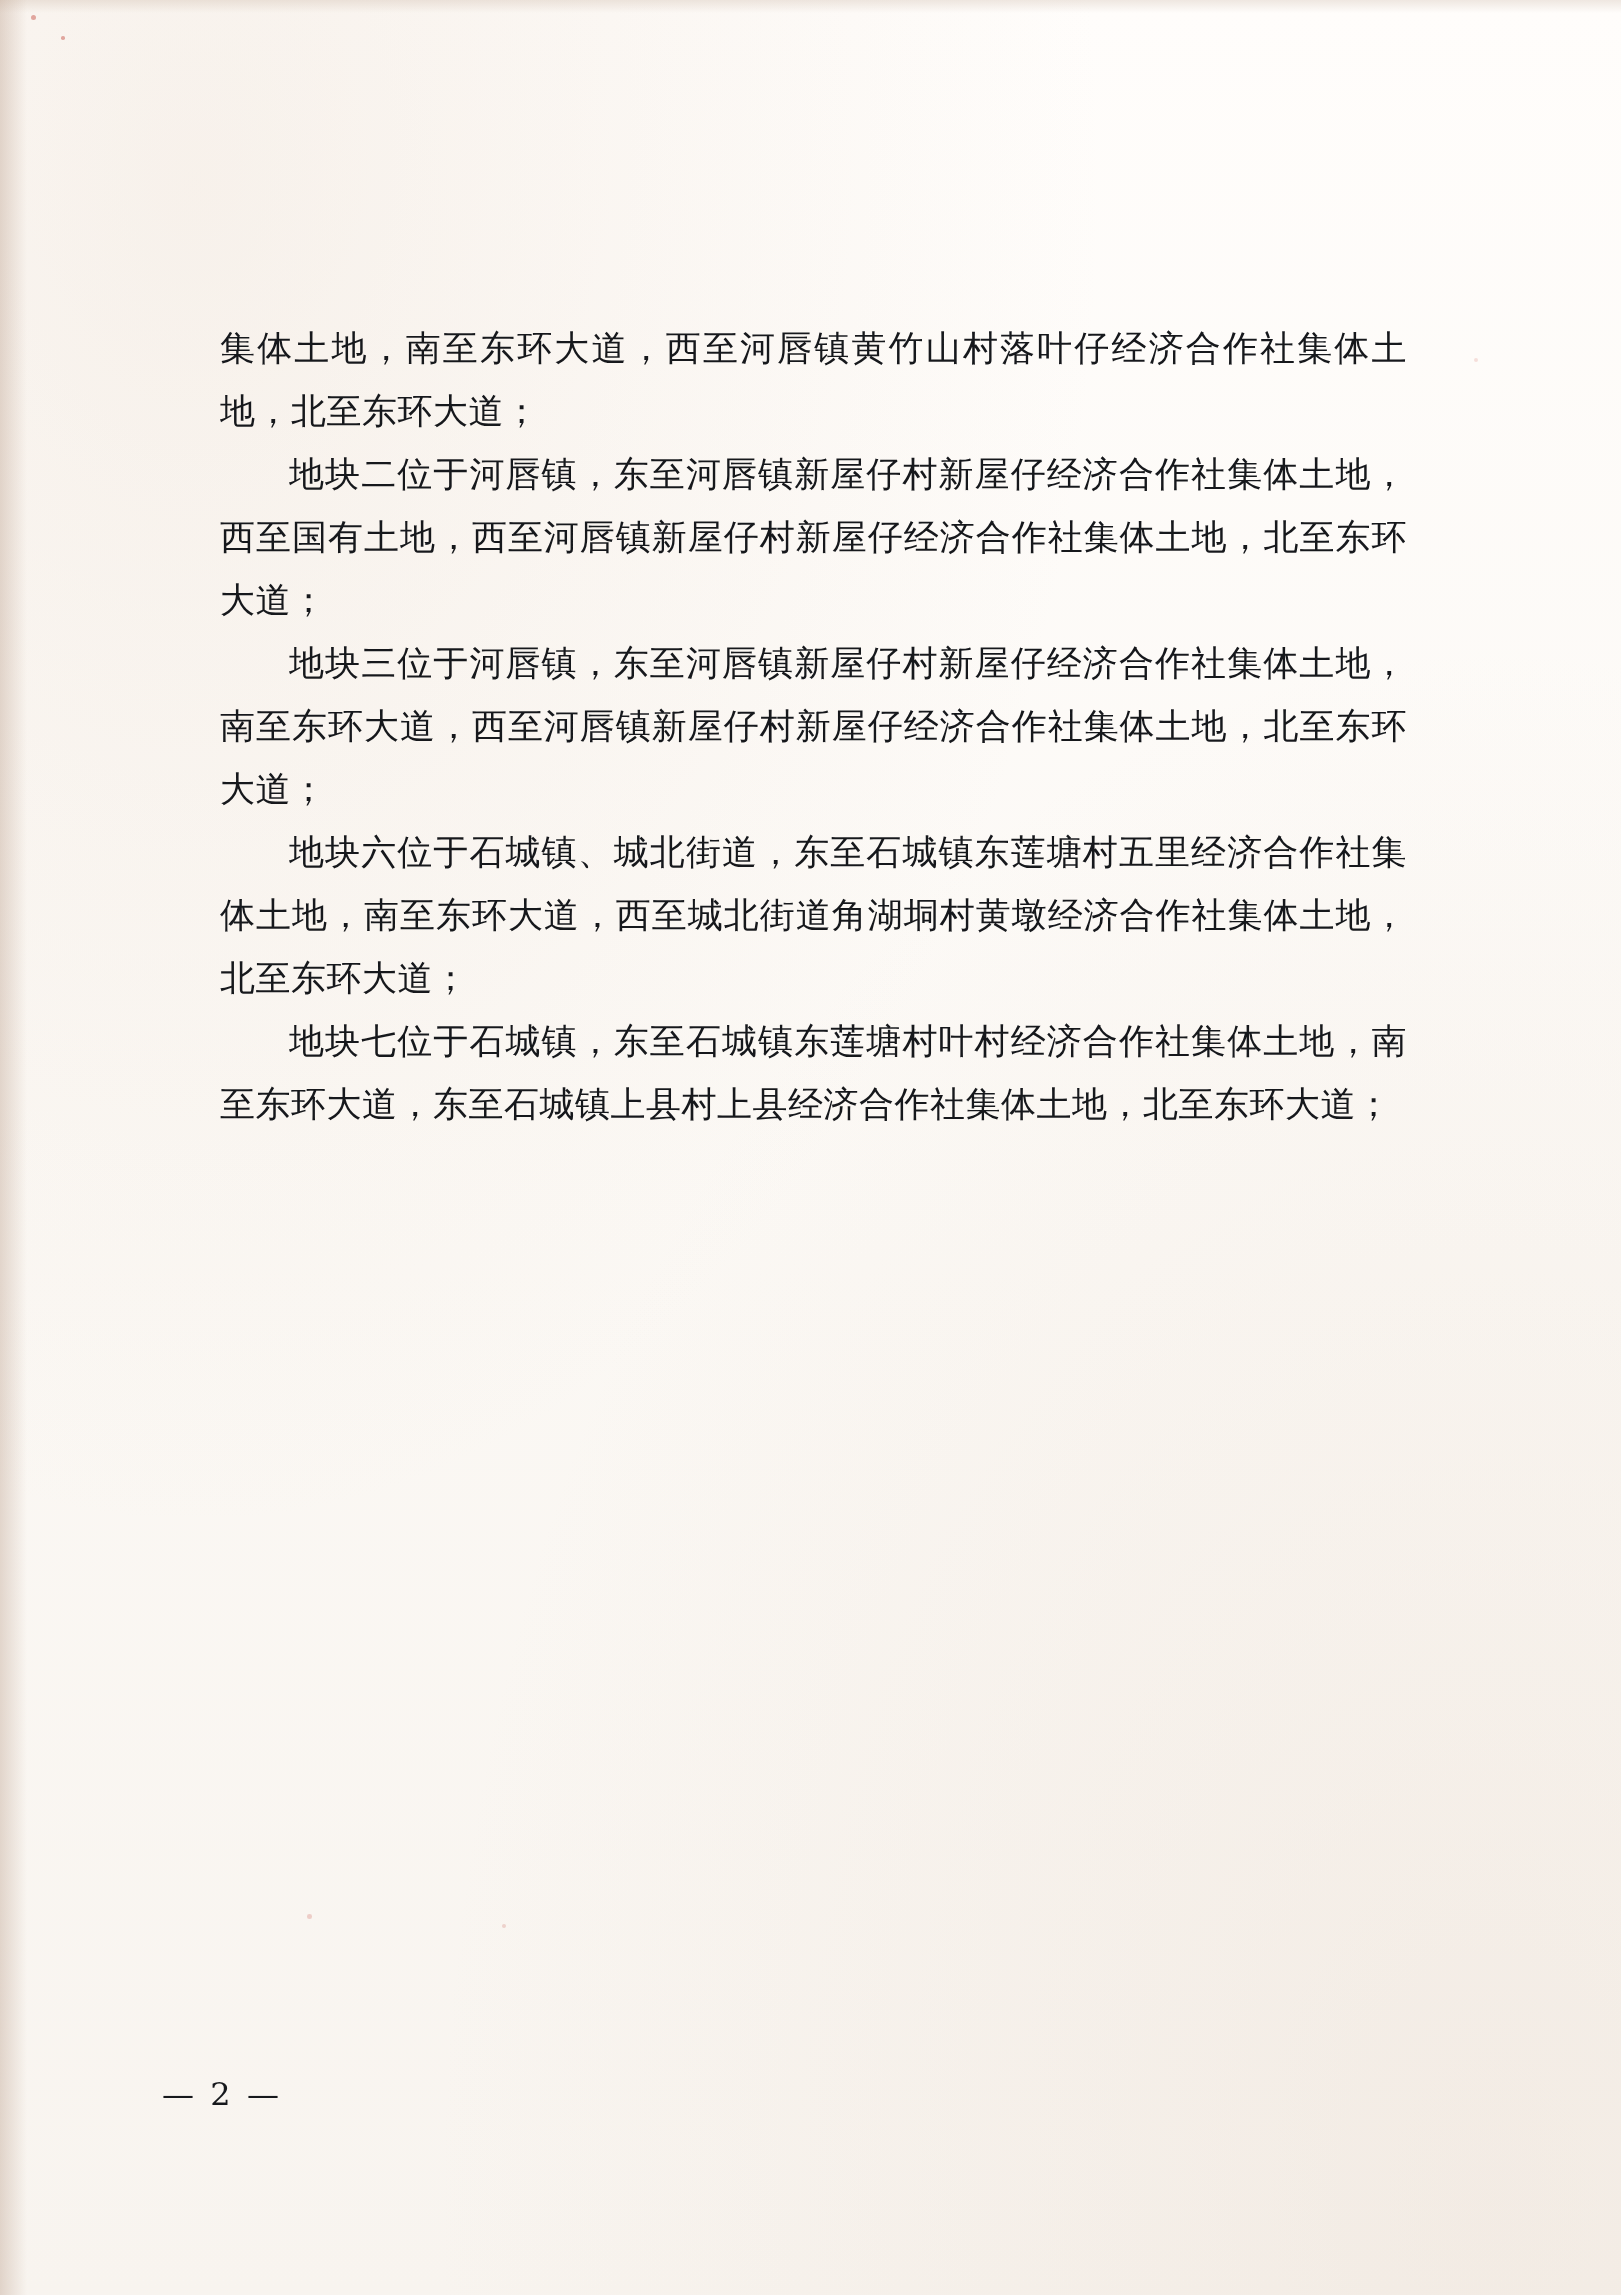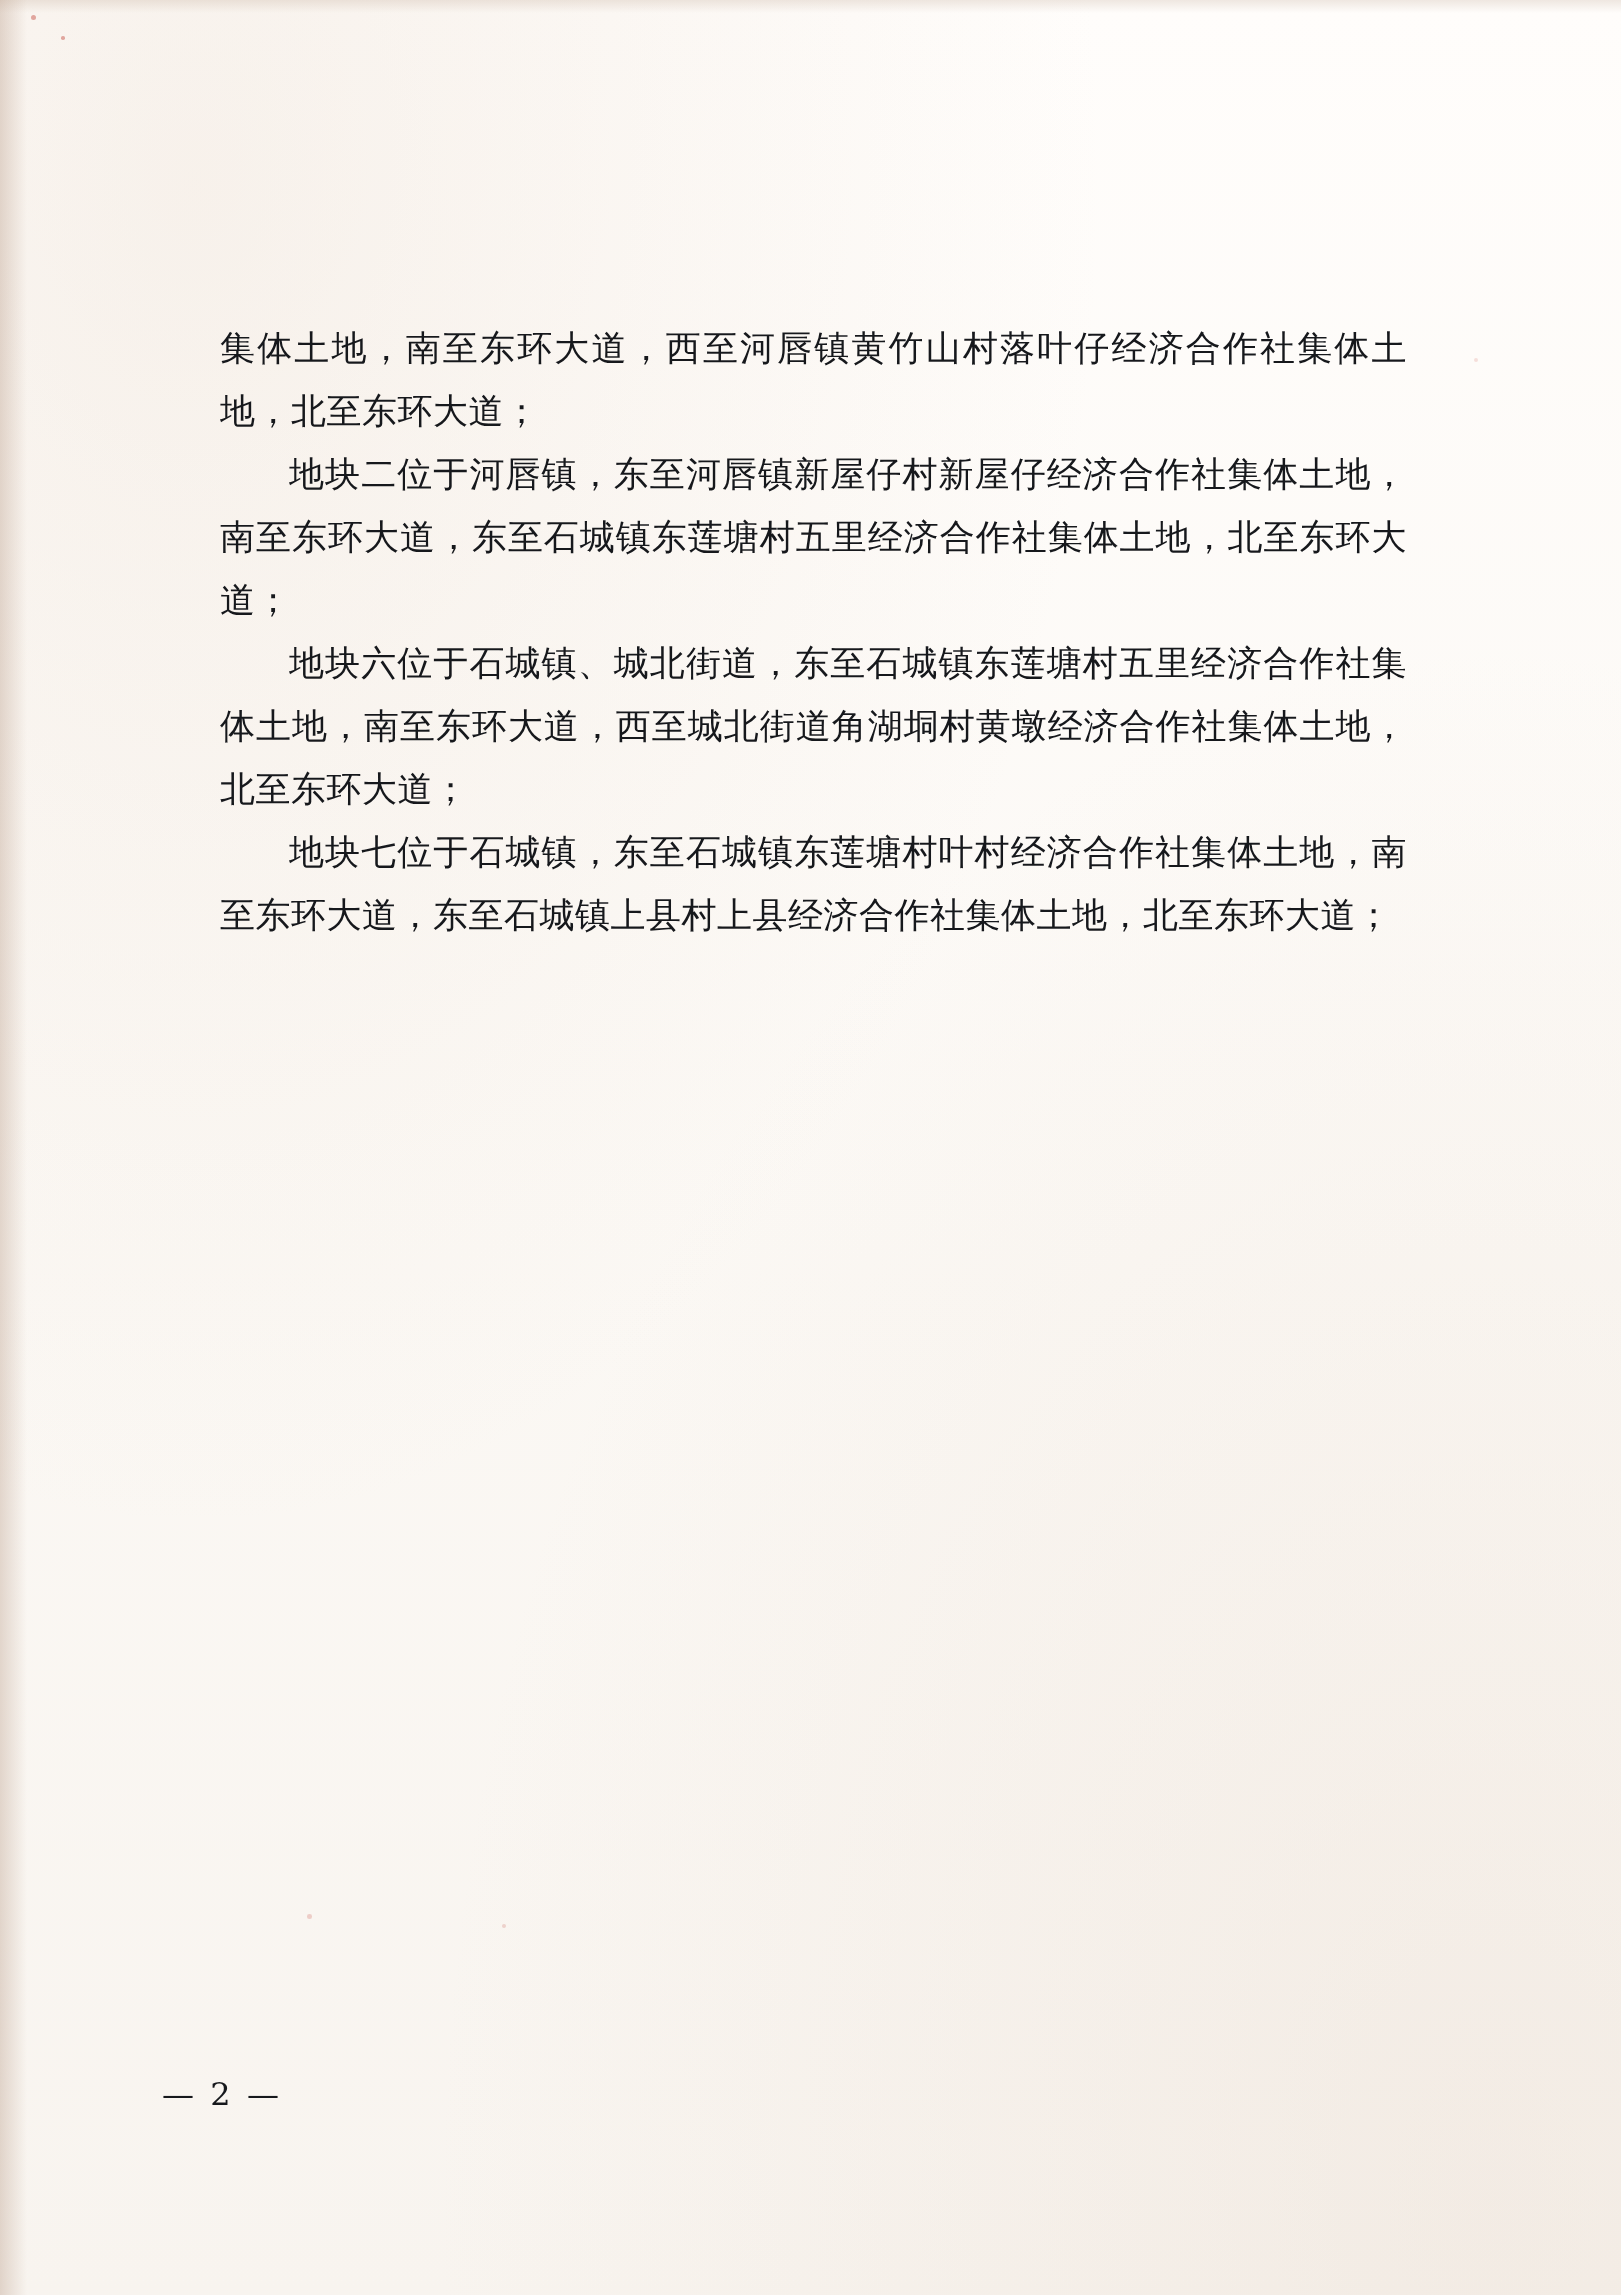--- a/index.html
+++ b/index.html
@@ -88,21 +88,22 @@
   <div class="edge-shadow-top"></div>
 
   <div class="speckle" style="left:31px; top:15.4px; width:5.1px; height:5.1px;"></div>
   <div class="speckle" style="left:61px; top:36px; width:3.6px; height:3.6px;"></div>
   <div class="speckle" style="left:307px; top:1914px; width:4.6px; height:4.6px; opacity:0.5;"></div>
   <div class="speckle" style="left:502px; top:1924px; width:4.1px; height:4.1px; opacity:0.45;"></div>
   <div class="speckle" style="left:1474px; top:358px; width:4.1px; height:4.1px; opacity:0.35;"></div>
 
   <div class="body-text">
     <p class="para">集体土地，南至东环大道，西至河唇镇黄竹山村落叶仔经济合作社集体土地，北至东环大道；</p>
-    <p class="para indent">地块二位于河唇镇，东至河唇镇新屋仔村新屋仔经济合作社集体土地，南至东环大道，东至石城镇东莲塘村五里经济合作社集体土地，北至东环大道；</p>
+    <p class="para indent">地块二位于河唇镇，东至河唇镇新屋仔村新屋仔经济合作社集体土地，西至国有土地，西至河唇镇新屋仔村新屋仔经济合作社集体土地，北至东环大道；</p>
+    <p class="para indent">地块三位于河唇镇，东至河唇镇新屋仔村新屋仔经济合作社集体土地，南至东环大道，西至河唇镇新屋仔村新屋仔经济合作社集体土地，北至东环大道；</p>
     <p class="para indent">地块六位于石城镇、城北街道，东至石城镇东莲塘村五里经济合作社集体土地，南至东环大道，西至城北街道角湖垌村黄墩经济合作社集体土地，北至东环大道；</p>
     <p class="para indent">地块七位于石城镇，东至石城镇东莲塘村叶村经济合作社集体土地，南至东环大道，东至石城镇上县村上县经济合作社集体土地，北至东环大道；</p>
   </div>
 
   <div class="page-number">
     <span class="pn-inner">— 2 —</span>
   </div>
 </div>
 
 

